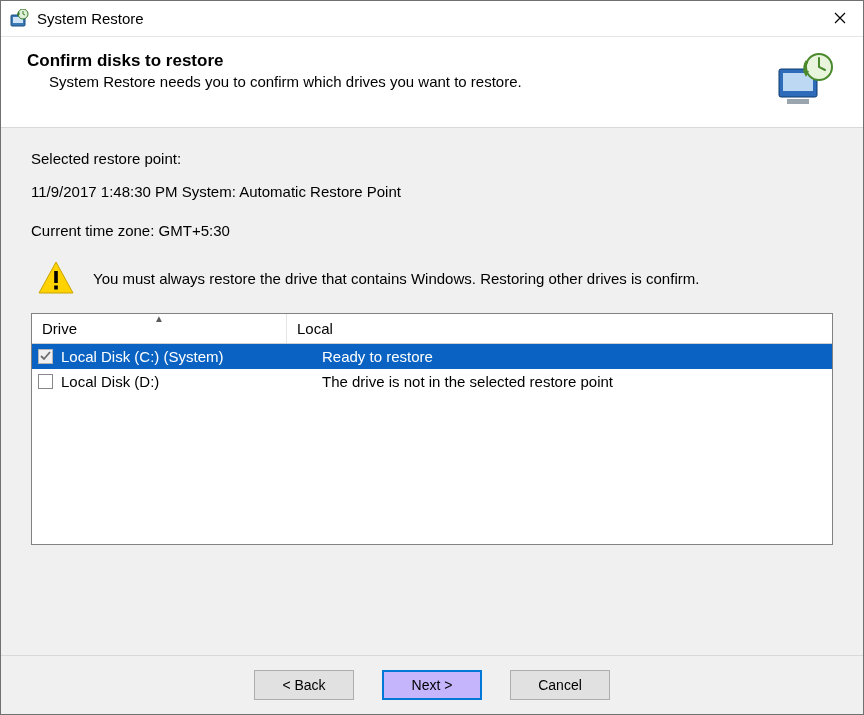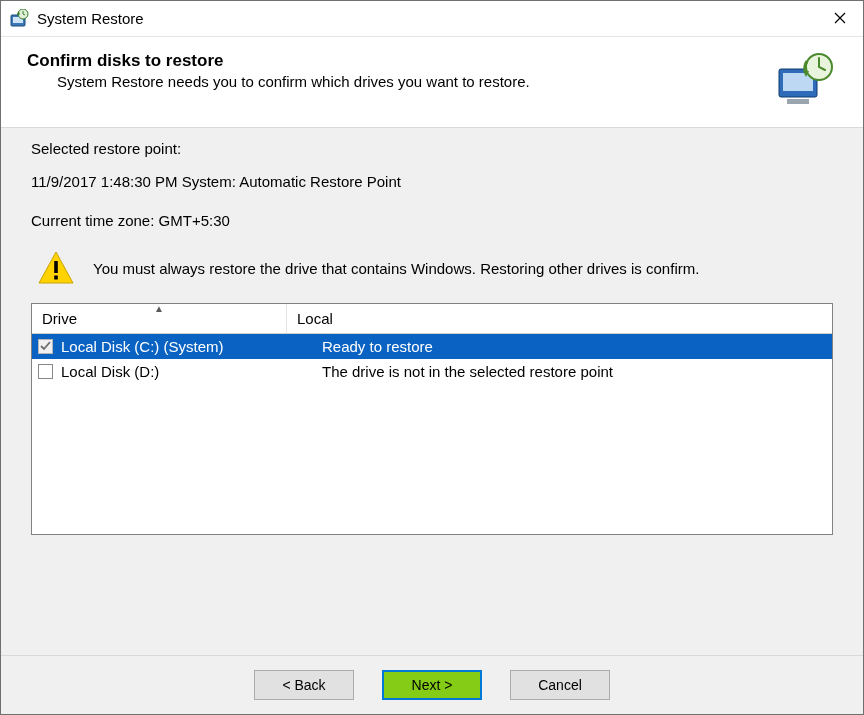--- a/index.html
+++ b/index.html
@@ -49,34 +49,34 @@
     align-items: flex-start;
     background: #fff;
   }
   .header-text { flex: 1; }
   .header-text h1 {
     margin: 0 0 2px 0;
     font-size: 17px;
     font-weight: 700;
   }
   .header-text p {
-    margin: 0 0 0 30px;
+    margin: 0 0 0 22px;
     font-size: 15px;
   }
   .header-icon {
     width: 64px; height: 56px; margin-left: 10px;
     display:flex; align-items:center; justify-content:center;
   }
 
   
   .body-panel {
     flex: 1;
     background: #f0f0f0;
     border-top: 1px solid #d9d9d9;
-    padding: 12px 30px 12px 30px;
+    padding: 22px 30px 12px 30px;
     display: flex;
     flex-direction: column;
   }
   .info-line { margin: 0 0 16px 0; font-size: 15px; }
   .warning-row {
     display: flex; align-items: center;
     margin: 4px 0 16px 0;
   }
   .warning-icon {
     width: 38px; height: 38px; margin-right: 18px; margin-left: 6px;
@@ -176,21 +176,21 @@
     height: 30px;
     background: #e1e1e1;
     border: 1px solid #adadad;
     font-family: inherit;
     font-size: 14px;
     padding: 0 14px;
     cursor: default;
   }
   .btn.default {
     border: 2px solid #0078d7;
-    background: #84cc16;
+    background: #c4b5fd;
   }
 </style>
 </head>
 <body>
 
 <div class="window">
 
   <div class="titlebar">
     <span class="title-icon">
       <svg viewBox="0 0 20 20" width="20" height="20">

